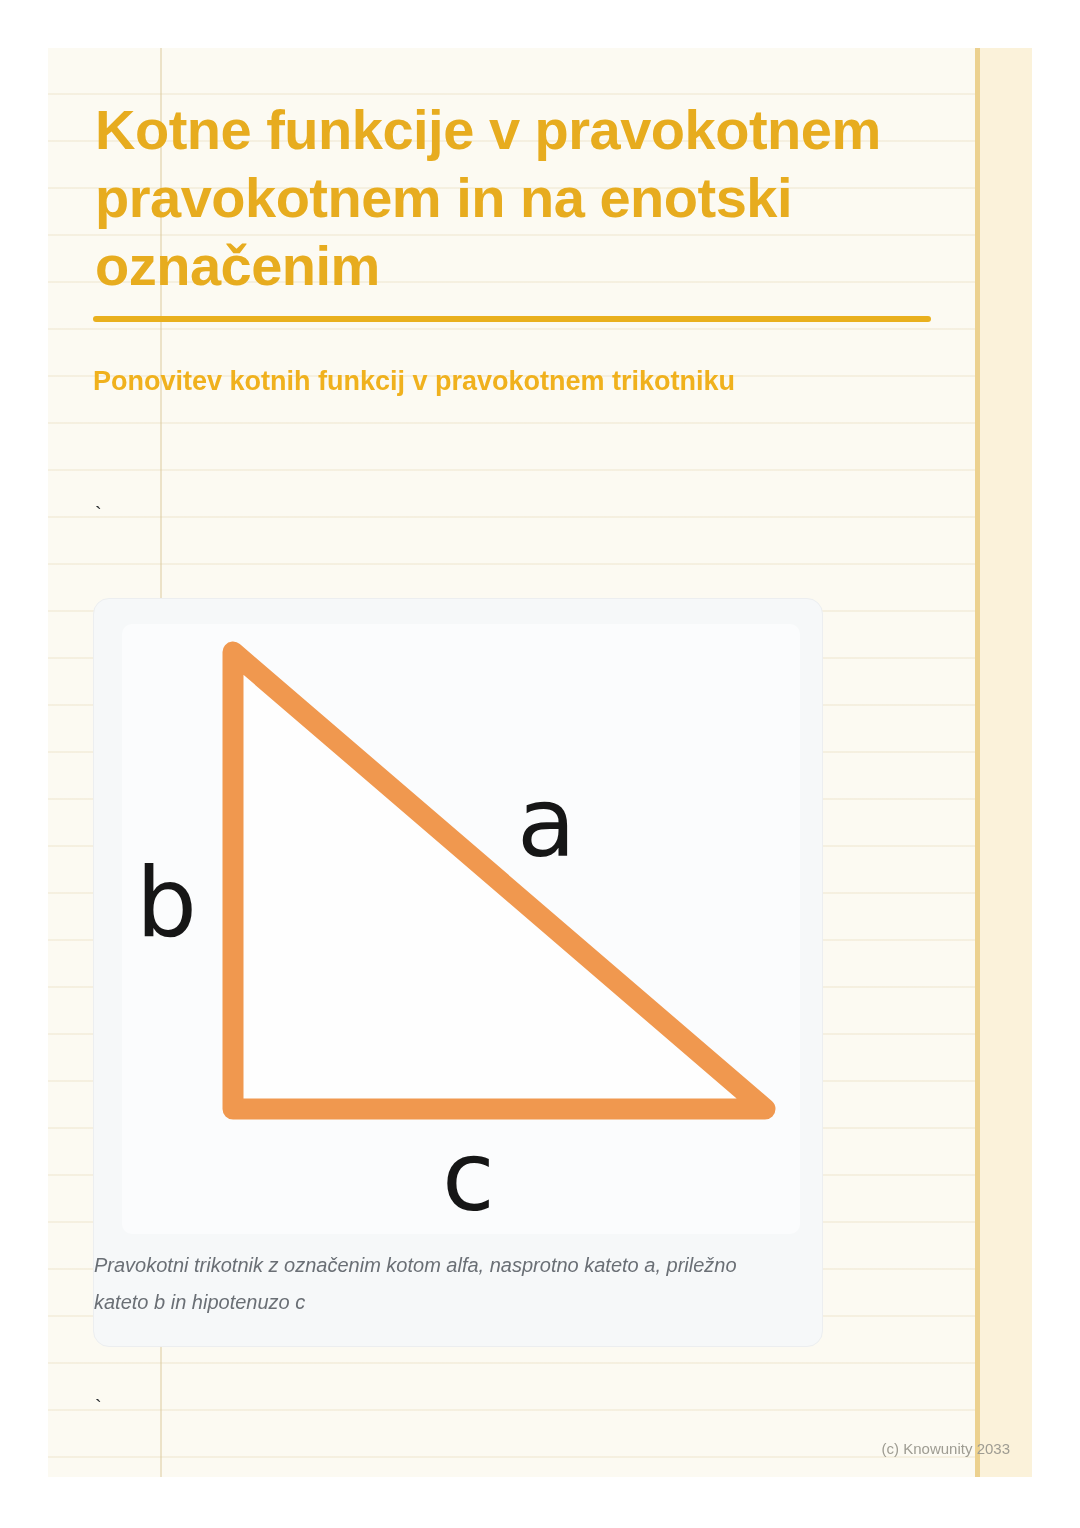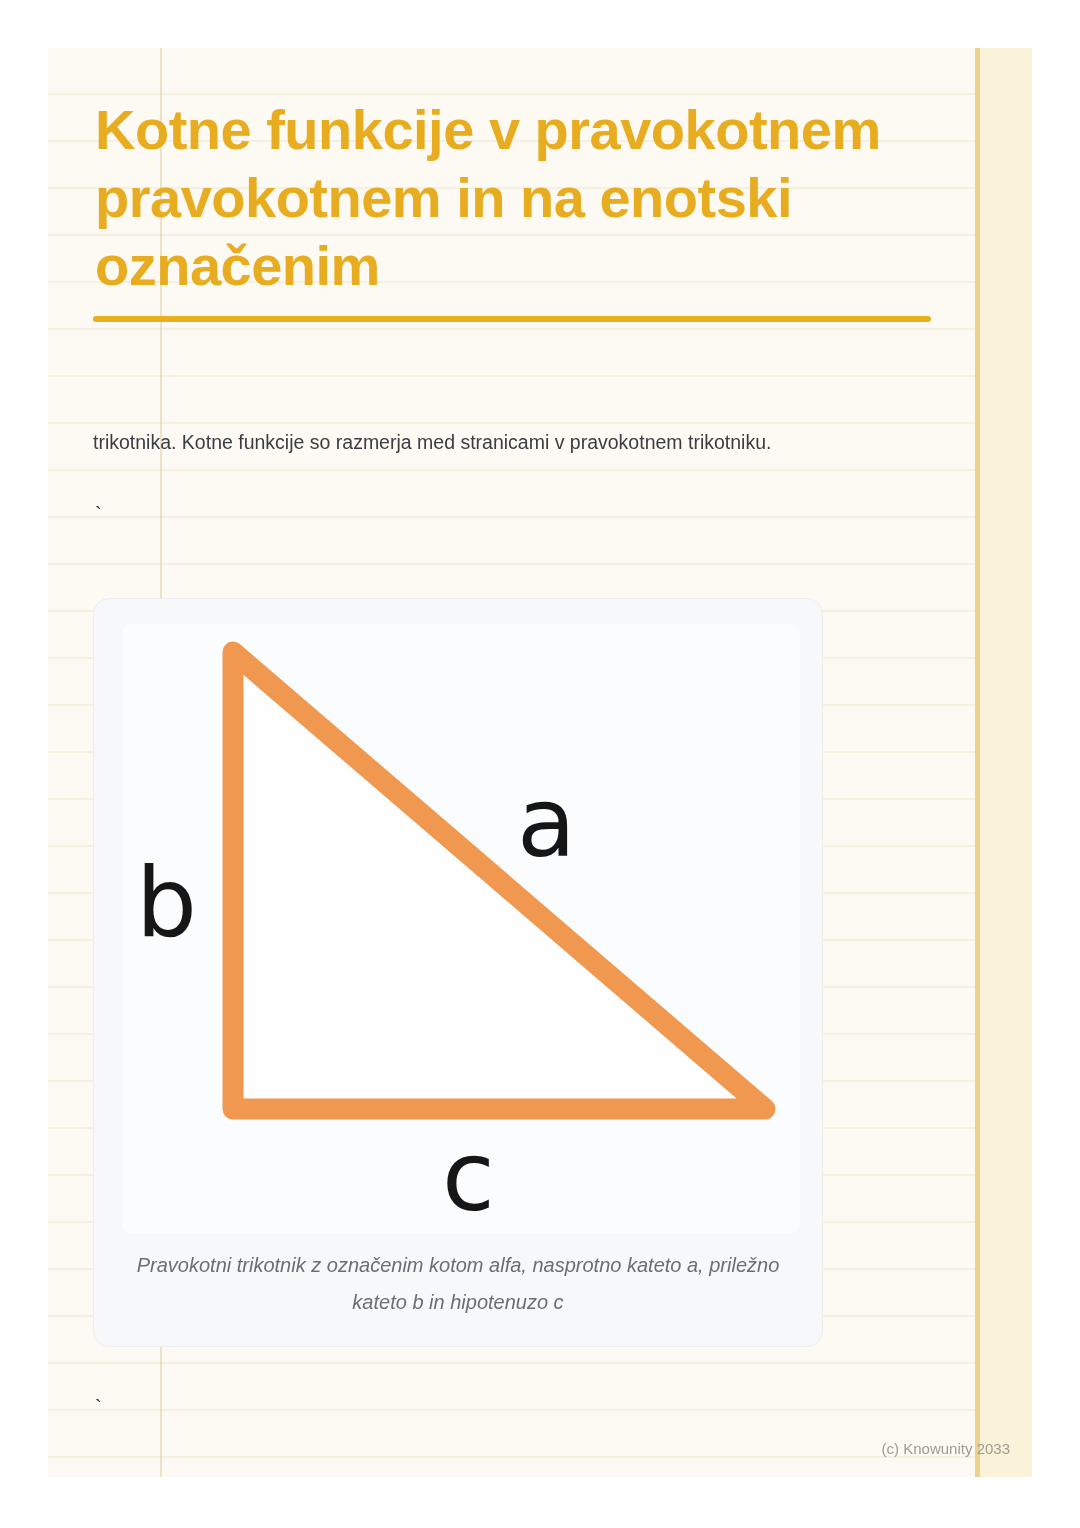--- a/index.html
+++ b/index.html
@@ -64,21 +64,21 @@
   .figure-image {
     position: absolute; left: 28px; top: 25px; width: 678px; height: 610px;
     background: #fbfcfd; border-radius: 10px; overflow: hidden;
   }
   .figure-image svg { display: block; width: 100%; height: 100%; }
   .tri-label {
     font-family: "DejaVu Sans", sans-serif; font-size: 96px; fill: #161616;
   }
   .figure-caption {
     position: absolute; left: 0; top: 648px; width: 100%;
-    text-align: center; font-style: italic; font-size: 20px;
+    text-align: left; font-style: italic; font-size: 20px;
     line-height: 37px; color: #6a6f75;
   }
 
   .footer-note {
     position: absolute; left: 0; top: 1392px; width: 962px;
     text-align: right; font-size: 15px; color: #9e9c92; z-index: 5;
   }
 </style>
 </head>
 <body>
@@ -90,23 +90,23 @@
   <div class="right-yellow-line"></div>
 
   <h1 class="title">
     <div>Kotne funkcije v pravokotnem</div>
     <div>pravokotnem in na enotski</div>
     <div>označenim</div>
   </h1>
 
   <div class="divider"></div>
 
+  <h2 class="section-heading">Ponovitev kotnih funkcij v pravokotnem trikotniku</h2>
 
   <div class="body-text">
-    <div class="body-line">trikotnika. Kotne funkcije so razmerja med stranicami v pravokotnem trikotniku.</div>
   </div>
 
   <div class="stray-mark top">`</div>
 
   <figure class="figure-card">
     <div class="figure-image">
       <svg viewBox="0 0 678 610">
         <path d="M 111 28 L 111 485 L 643 485 Z" fill="#fefefe" stroke-width="21" stroke-linejoin="round" stroke-linecap="round" stroke="#F0984F"></path>
         <text class="tri-label" x="395" y="232" text-anchor="start">a</text>
         <text class="tri-label" x="14" y="312" text-anchor="start">b</text>

